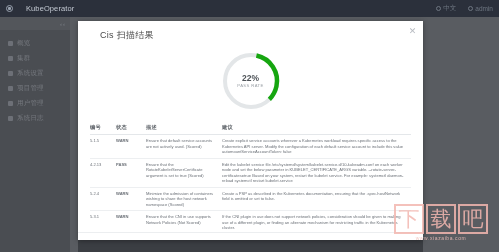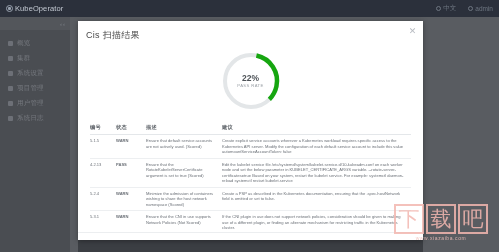--- a/index.html
+++ b/index.html
@@ -30,21 +30,21 @@
     height: 17px;
     background: #2b303b;
     display: flex;
     align-items: center;
     box-sizing: border-box;
     padding: 0 6px;
   }
   .brand {
     display: flex;
     align-items: center;
-    gap: 2px;
+    gap: 13px;
   }
   .brand-mark {
     width: 7px; height: 7px;
     border-radius: 50%;
     border: 1.2px solid #9aa3b0;
     box-sizing: border-box;
     position: relative;
   }
   .brand-mark::after {
     content: "";
@@ -151,21 +151,21 @@
     right: 6px; top: 6px;
     width: 9px; height: 9px;
     color: #b8bcc2;
     font-size: 9px;
     line-height: 9px;
     text-align: center;
     cursor: pointer;
   }
   .modal-title {
     position: absolute;
-    left: 8px; top: 8px;
+    left: 22px; top: 8px;
     font-size: 9px;
     color: #4a4a4a;
     letter-spacing: .3px;
     white-space: nowrap;
   }
 
   
   .donut-wrap {
     position: absolute;
     left: 0; top: 22px;

